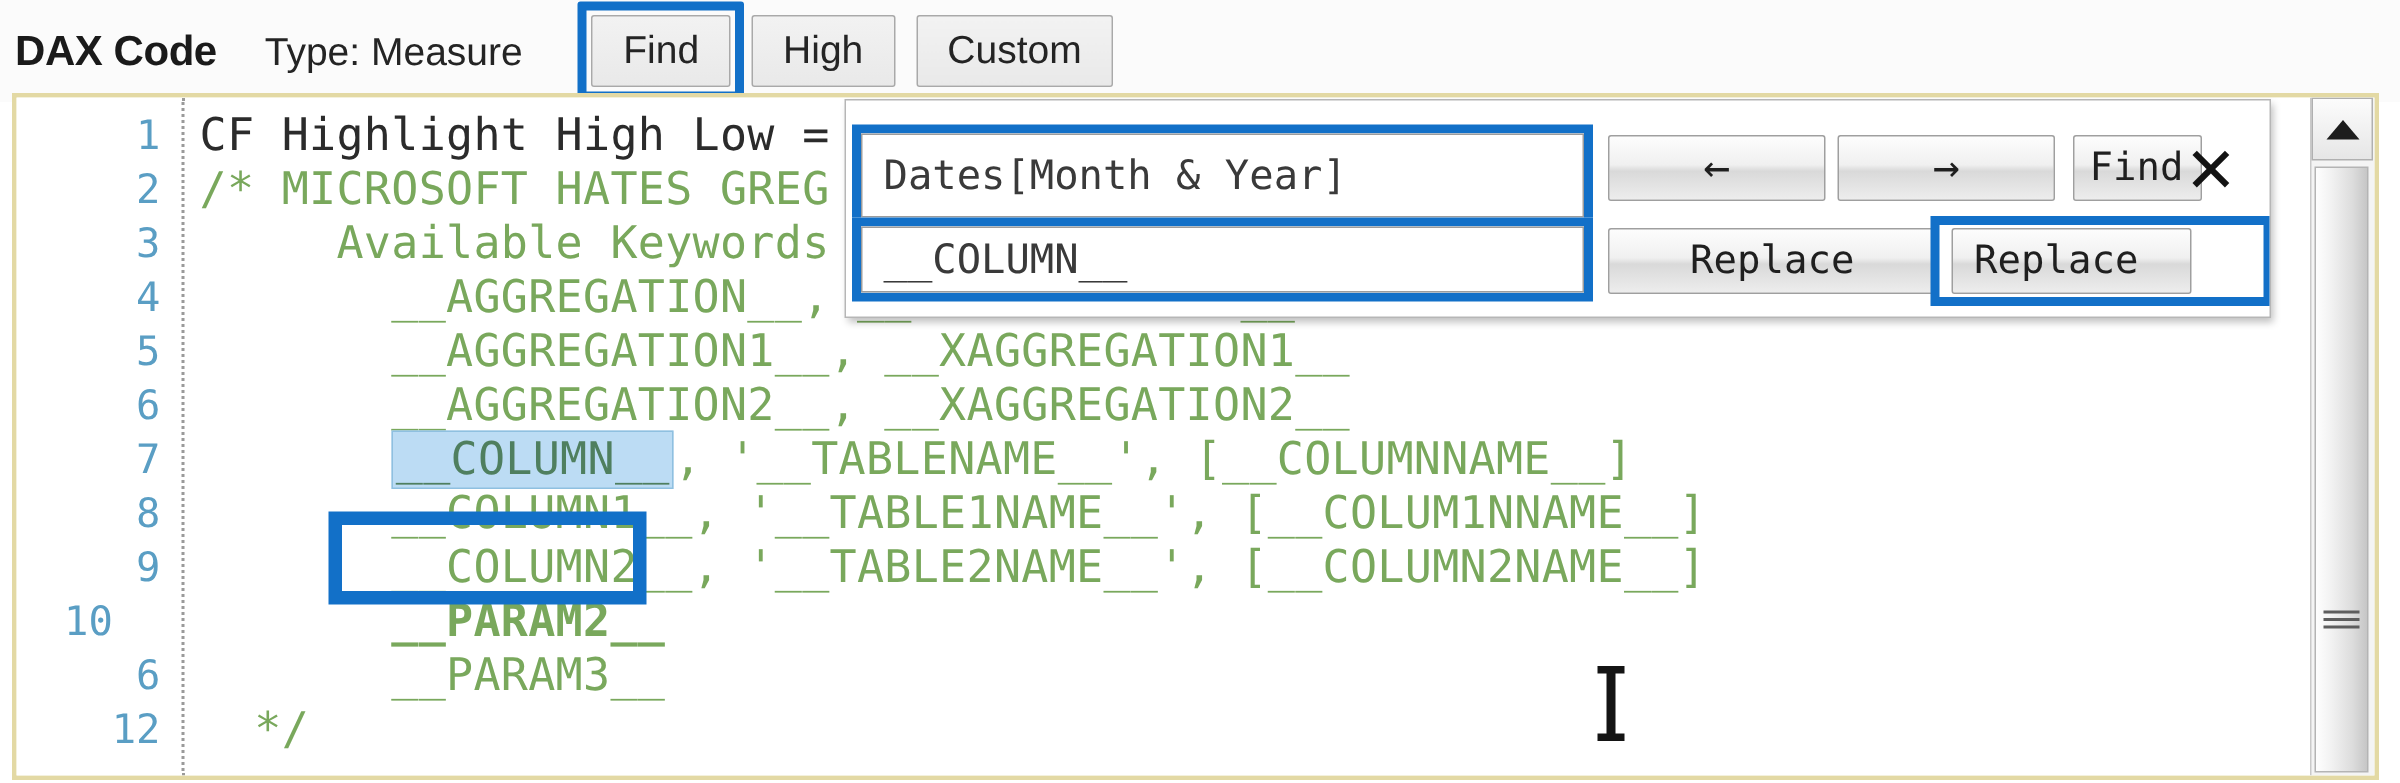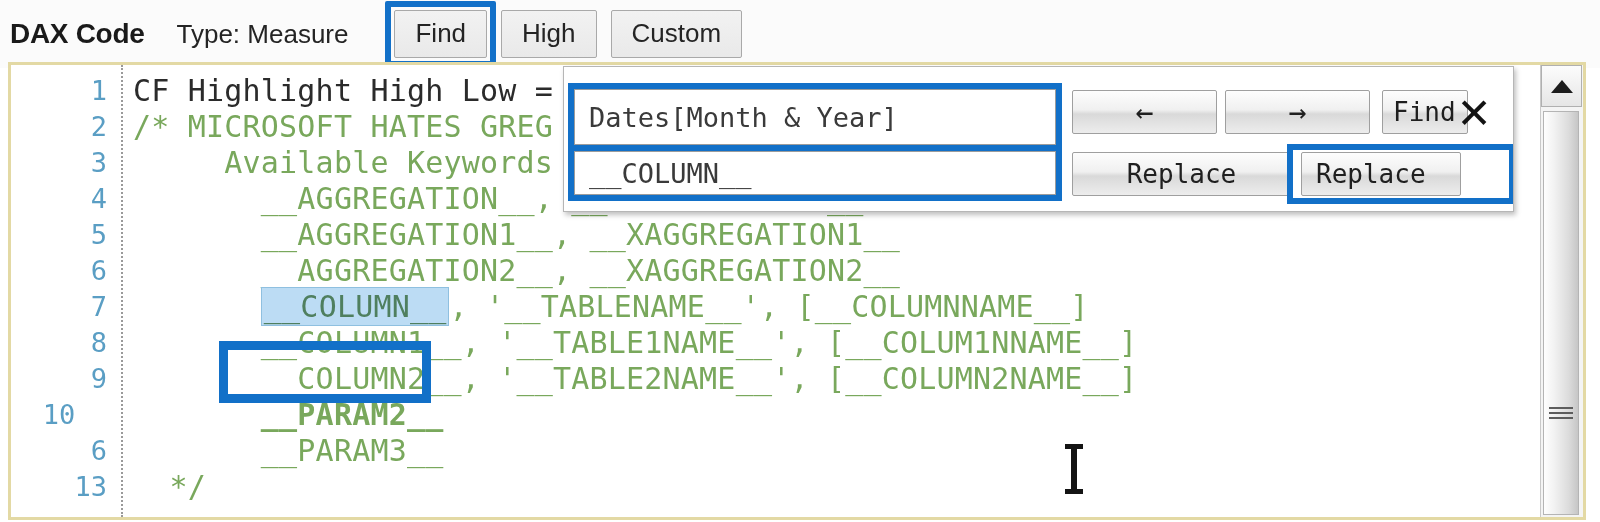--- a/index.html
+++ b/index.html
@@ -235,21 +235,21 @@
         <div class="gutter-line" style="top: 44px;">2</div>
         <div class="gutter-line" style="top: 80px;">3</div>
         <div class="gutter-line" style="top: 116px;">4</div>
         <div class="gutter-line" style="top: 152px;">5</div>
         <div class="gutter-line" style="top: 188px;">6</div>
         <div class="gutter-line" style="top: 224px;">7</div>
         <div class="gutter-line" style="top: 260px;">8</div>
         <div class="gutter-line" style="top: 296px;">9</div>
         <div class="gutter-line" style="top: 332px; text-align: center;">10</div>
         <div class="gutter-line" style="top: 368px;">6</div>
-        <div class="gutter-line" style="top: 404px;">13</div>
+        <div class="gutter-line" style="top: 404px;">12</div>
       </div>
     <div id="code-lines">
         <div class="code-line c-plain" style="top: 8px;">CF Highlight High Low =</div>
         <div class="code-line c-comment" style="top: 44px;">/* MICROSOFT HATES GREG</div>
         <div class="code-line c-comment" style="top: 80px;">     Available Keywords</div>
         <div class="code-line c-comment" style="top: 116px;">       __AGGREGATION__, __XAGGREGATION__</div>
         <div class="code-line c-comment" style="top: 152px;">       __AGGREGATION1__, __XAGGREGATION1__</div>
         <div class="code-line c-comment" style="top: 188px;">       __AGGREGATION2__, __XAGGREGATION2__</div>
         <div class="code-line" style="top: 224px;"><span class="c-comment">       </span><span class="sel-token">__COLUMN__</span><span class="c-comment">, '__TABLENAME__', [__COLUMNNAME__]</span></div>
         <div class="code-line c-comment" style="top: 260px;">       __COLUMN1__, '__TABLE1NAME__', [__COLUM1NNAME__]</div>

